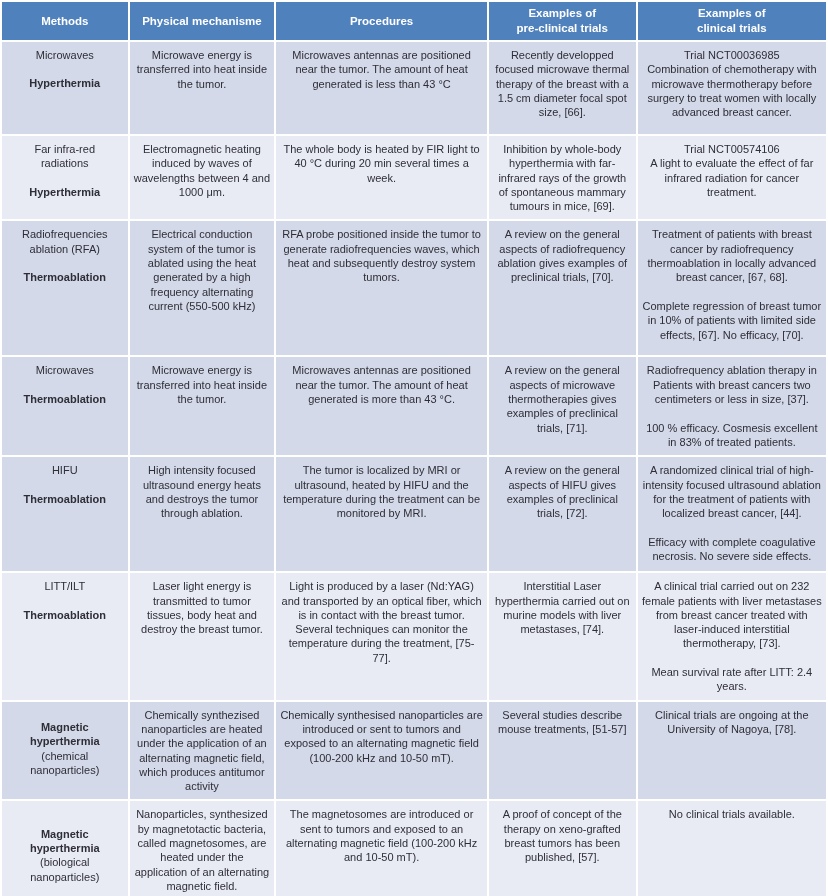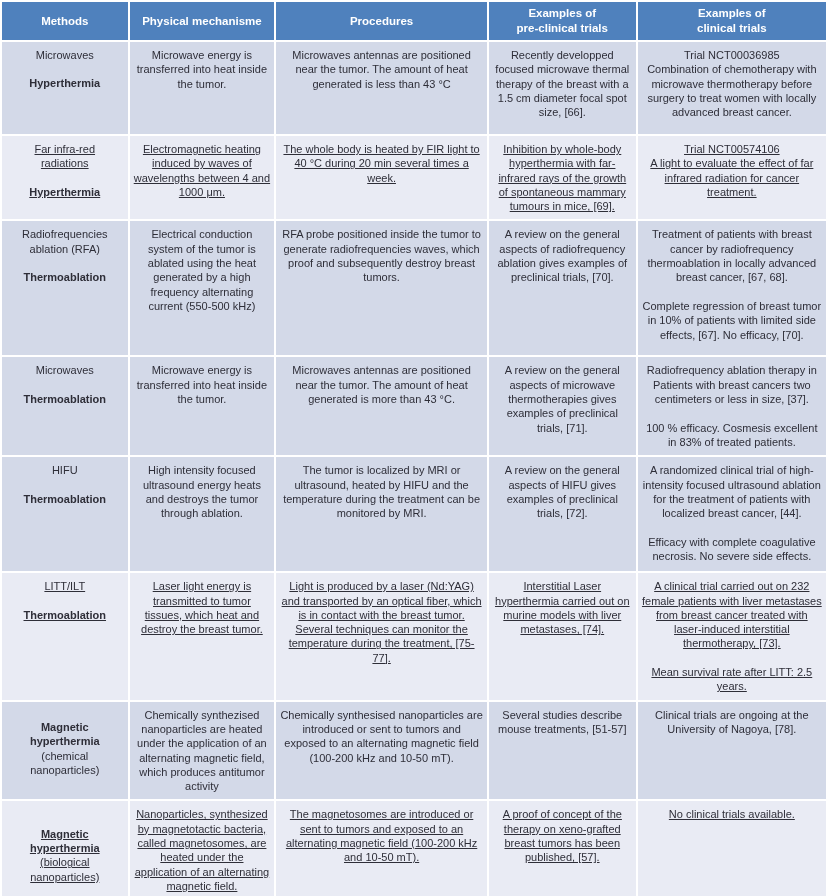--- a/index.html
+++ b/index.html
@@ -15,21 +15,21 @@
   th{
     background:var(--header-bg); color:var(--header-text);
     font-size:11.5px; font-weight:bold; text-align:center; vertical-align:middle;
     padding:4px 4px; height:30px; white-space:pre-line; line-height:1.3;
   }
   td{
     font-size:11px; line-height:1.3; text-align:center; vertical-align:top;
     padding:6px 4px; white-space:pre-line; box-sizing:border-box;
   }
   tr.band-dark td{background:var(--band-dark);}
-  tr.band-light td{background:var(--band-light);text-decoration:underline;}
+  tr.band-light td{background:var(--band-light);}
   
   tbody tr:nth-child(1){height:92px}
   tbody tr:nth-child(2){height:76px}
   tbody tr:nth-child(3){height:134px}
   tbody tr:nth-child(4){height:90px}
   tbody tr:nth-child(5){height:114px}
   tbody tr:nth-child(6){height:122px}
   tbody tr:nth-child(7){height:88px}
   tbody tr:nth-child(8){height:112px}
   tbody tr:nth-child(7) td.method-cell,
@@ -80,21 +80,21 @@
           <td>Electromagnetic heating induced by waves of wavelengths between 4 and 1000 μm.</td>
           <td>The whole body is heated by FIR light to 40 °C during 20 min several times a week.</td>
           <td>Inhibition by whole-body hyperthermia with far-infrared rays of the growth of spontaneous mammary tumours in mice, [69].</td>
           <td>Trial NCT00574106
 A light to evaluate the effect of far infrared radiation for cancer treatment.</td>
         </tr>
         <tr class="band-dark">
           <td class="method-cell"><div class="method-line">Radiofrequencies
 ablation (RFA)</div><div class="method-line bold gap">Thermoablation</div></td>
           <td>Electrical conduction system of the tumor is ablated using the heat generated by a high frequency alternating current (550-500 kHz)</td>
-          <td>RFA probe positioned inside the tumor to generate radiofrequencies waves, which proof and subsequently destroy breast tumors.</td>
+          <td>RFA probe positioned inside the tumor to generate radiofrequencies waves, which heat and subsequently destroy system tumors.</td>
           <td>A review on the general aspects of radiofrequency ablation gives examples of preclinical trials, [70].</td>
           <td>Treatment of patients with breast cancer by radiofrequency thermoablation in locally advanced breast cancer, [67, 68].
 
 Complete regression of breast tumor in 10% of patients with limited side effects, [67]. No efficacy, [70].</td>
         </tr>
         <tr class="band-dark">
           <td class="method-cell"><div class="method-line">Microwaves</div><div class="method-line bold gap">Thermoablation</div></td>
           <td>Microwave energy is transferred into heat inside the tumor.</td>
           <td>Microwaves antennas are positioned near the tumor. The amount of heat generated is more than 43 °C.</td>
           <td>A review on the general aspects of microwave thermotherapies gives examples of preclinical trials, [71].</td>
@@ -106,26 +106,26 @@
           <td class="method-cell"><div class="method-line">HIFU</div><div class="method-line bold gap">Thermoablation</div></td>
           <td>High intensity focused ultrasound energy heats and destroys the tumor through ablation.</td>
           <td>The tumor is localized by MRI or ultrasound, heated by HIFU and the temperature during the treatment can be monitored by MRI.</td>
           <td>A review on the general aspects of HIFU gives examples of preclinical trials, [72].</td>
           <td>A randomized clinical trial of high-intensity focused ultrasound ablation for the treatment of patients with localized breast cancer, [44].
 
 Efficacy with complete coagulative necrosis. No severe side effects.</td>
         </tr>
         <tr class="band-light">
           <td class="method-cell"><div class="method-line">LITT/ILT</div><div class="method-line bold gap">Thermoablation</div></td>
-          <td>Laser light energy is transmitted to tumor tissues, which heat and destroy the breast tumor.</td>
+          <td>Laser light energy is transmitted to tumor tissues, body heat and destroy the breast tumor.</td>
           <td>Light is produced by a laser (Nd:YAG) and transported by an optical fiber, which is in contact with the breast tumor. Several techniques can monitor the temperature during the treatment, [75-77].</td>
           <td>Interstitial Laser hyperthermia carried out on murine models with liver metastases, [74].</td>
           <td>A clinical trial carried out on 232 female patients with liver metastases from breast cancer treated with laser-induced interstitial thermotherapy, [73].
 
-Mean survival rate after LITT: 2.5 years.</td>
+Mean survival rate after LITT: 2.4 years.</td>
         </tr>
         <tr class="band-dark">
           <td class="method-cell"><div class="method-line bold">Magnetic
 hyperthermia</div><div class="method-line">(chemical
 nanoparticles)</div></td>
           <td>Chemically synthezised nanoparticles are heated under the application of an alternating magnetic field, which produces antitumor activity</td>
           <td>Chemically synthesised nanoparticles are introduced or sent to tumors and exposed to an alternating magnetic field (100-200 kHz and 10-50 mT).</td>
           <td>Several studies describe mouse treatments, [51-57]</td>
           <td>Clinical trials are ongoing at the University of Nagoya, [78].</td>
         </tr>

